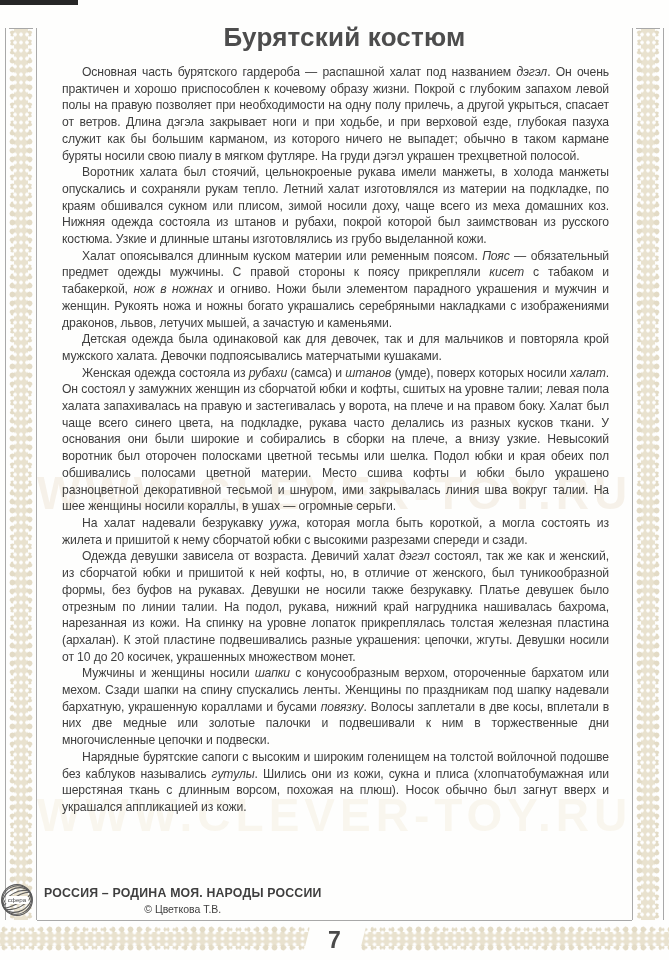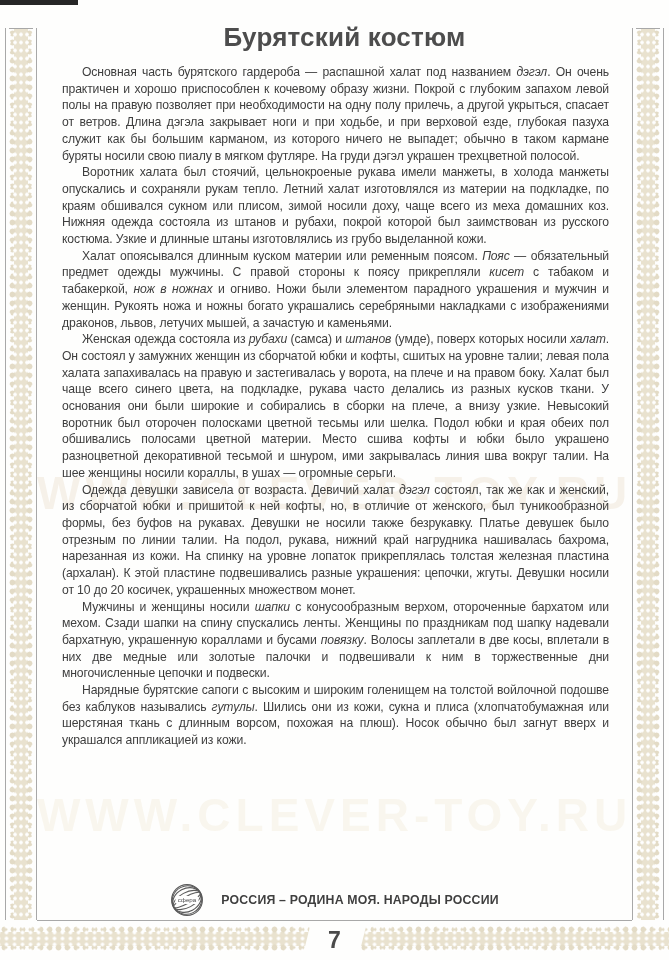--- a/index.html
+++ b/index.html
@@ -80,21 +80,21 @@
     position:absolute; left:0; right:0; text-align:center;
     font-weight:bold; font-size:46px; letter-spacing:5px;
     color:rgba(196,166,110,0.14); pointer-events:none; white-space:nowrap;
   }
   .wm1 { top:466px; }
   .wm2 { top:788px; color:rgba(210,180,110,0.10); }
 
   
   .footer {
     position:absolute; left:0; right:0; bottom:42px; height:36px;
-    display:flex; justify-content:center; align-items:center; gap:17px;
+    display:flex; align-items:center; gap:10px;
   }
   .logo { width:34px; height:34px; flex:0 0 auto; }
   .footer-text { text-align:center; color:#3f3f3f; }
   .series-title { font-size:12.3px; font-weight:bold; letter-spacing:0.2px; }
   .copyright { font-size:10.5px; margin-top:3px; }
 </style>
 </head>
 <body>
 
 <div class="page">
@@ -107,21 +107,23 @@
 
   <div class="watermark wm1">WWW.CLEVER-TOY.RU</div>
   <div class="watermark wm2">WWW.CLEVER-TOY.RU</div>
 
   <h1 class="title">Бурятский костюм</h1>
 
   <div class="content">
       <p>Основная часть бурятского гардероба — распашной халат под названием <i>дэгэл</i>. Он очень практичен и хорошо приспособлен к кочевому образу жизни. Покрой с глубоким запахом левой полы на правую позволяет при необходимости на одну полу прилечь, а другой укрыться, спасает от ветров. Длина дэгэла закрывает ноги и при ходьбе, и при верховой езде, глубокая пазуха служит как бы большим карманом, из которого ничего не выпадет; обычно в таком кармане буряты носили свою пиалу в мягком футляре. На груди дэгэл украшен трехцветной полосой.</p>
       <p>Воротник халата был стоячий, цельнокроеные рукава имели манжеты, в холода манжеты опускались и сохраняли рукам тепло. Летний халат изготовлялся из материи на подкладке, по краям обшивался сукном или плисом, зимой носили доху, чаще всего из меха домашних коз. Нижняя одежда состояла из штанов и рубахи, покрой которой был заимствован из русского костюма. Узкие и длинные штаны изготовлялись из грубо выделанной кожи.</p>
       <p>Халат опоясывался длинным куском материи или ременным поясом. <i>Пояс</i> — обязательный предмет одежды мужчины. С правой стороны к поясу прикрепляли <i>кисет</i> с табаком и табакеркой, <i>нож в ножнах</i> и огниво. Ножи были элементом парадного украшения и мужчин и женщин. Рукоять ножа и ножны богато украшались серебряными накладками с изображениями драконов, львов, летучих мышей, а зачастую и каменьями.</p>
+      <p>Детская одежда была одинаковой как для девочек, так и для мальчиков и повторяла крой мужского халата. Девочки подпоясывались матерчатыми кушаками.</p>
       <p>Женская одежда состояла из <i>рубахи</i> (самса) и <i>штанов</i> (умде), поверх которых носили <i>халат</i>. Он состоял у замужних женщин из сборчатой юбки и кофты, сшитых на уровне талии; левая пола халата запахивалась на правую и застегивалась у ворота, на плече и на правом боку. Халат был чаще всего синего цвета, на подкладке, рукава часто делались из разных кусков ткани. У основания они были широкие и собирались в сборки на плече, а внизу узкие. Невысокий воротник был оторочен полосками цветной тесьмы или шелка. Подол юбки и края обеих пол обшивались полосами цветной материи. Место сшива кофты и юбки было украшено разноцветной декоративной тесьмой и шнуром, ими закрывалась линия шва вокруг талии. На шее женщины носили кораллы, в ушах — огромные серьги.</p>
+      <p>На халат надевали безрукавку <i>уужа</i>, которая могла быть короткой, а могла состоять из жилета и пришитой к нему сборчатой юбки с высокими разрезами спереди и сзади.</p>
       <p>Одежда девушки зависела от возраста. Девичий халат <i>дэгэл</i> состоял, так же как и женский, из сборчатой юбки и пришитой к ней кофты, но, в отличие от женского, был туникообразной формы, без буфов на рукавах. Девушки не носили также безрукавку. Платье девушек было отрезным по линии талии. На подол, рукава, нижний край нагрудника нашивалась бахрома, нарезанная из кожи. На спинку на уровне лопаток прикреплялась толстая железная пластина (архалан). К этой пластине подвешивались разные украшения: цепочки, жгуты. Девушки носили от 10 до 20 косичек, украшенных множеством монет.</p>
       <p>Мужчины и женщины носили <i>шапки</i> с конусообразным верхом, отороченные бархатом или мехом. Сзади шапки на спину спускались ленты. Женщины по праздникам под шапку надевали бархатную, украшенную кораллами и бусами <i>повязку</i>. Волосы заплетали в две косы, вплетали в них две медные или золотые палочки и подвешивали к ним в торжественные дни многочисленные цепочки и подвески.</p>
       <p>Нарядные бурятские сапоги с высоким и широким голенищем на толстой войлочной подошве без каблуков назывались <i>гутулы</i>. Шились они из кожи, сукна и плиса (хлопчатобумажная или шерстяная ткань с длинным ворсом, похожая на плюш). Носок обычно был загнут вверх и украшался аппликацией из кожи.</p>
     </div>
 
   <div class="footer">
     <span class="logo">
       <svg viewBox="0 0 34 34" width="34" height="34">
         <g fill="none" stroke="#5a5a5a" stroke-width="1.1">
           <circle cx="17" cy="17" r="15.4"></circle>
@@ -129,20 +131,21 @@
           <ellipse cx="17" cy="17" rx="15" ry="7.5" transform="rotate(-28 17 17)"></ellipse>
           <ellipse cx="17" cy="17" rx="15" ry="3.5" transform="rotate(-28 17 17)"></ellipse>
           <ellipse cx="17" cy="17" rx="15" ry="14" transform="rotate(-28 17 17)"></ellipse>
         </g>
         <rect x="5.5" y="13" width="23" height="8" rx="2" fill="#ffffff"></rect>
         <text x="17" y="19.3" text-anchor="middle" font-size="6.2" fill="#4a4a4a">сфера</text>
       </svg>
     </span>
     <span class="footer-text">
       <span class="series-title" style="display:block">РОССИЯ – РОДИНА МОЯ. НАРОДЫ РОССИИ</span>
+      <span class="copyright" style="display:block">© Цветкова Т.В.</span>
     </span>
   </div>
 
   <div class="lace-h">
     <div class="page-num-gap"></div>
   </div>
   <div class="page-number">7</div>
 
 </div>
 

